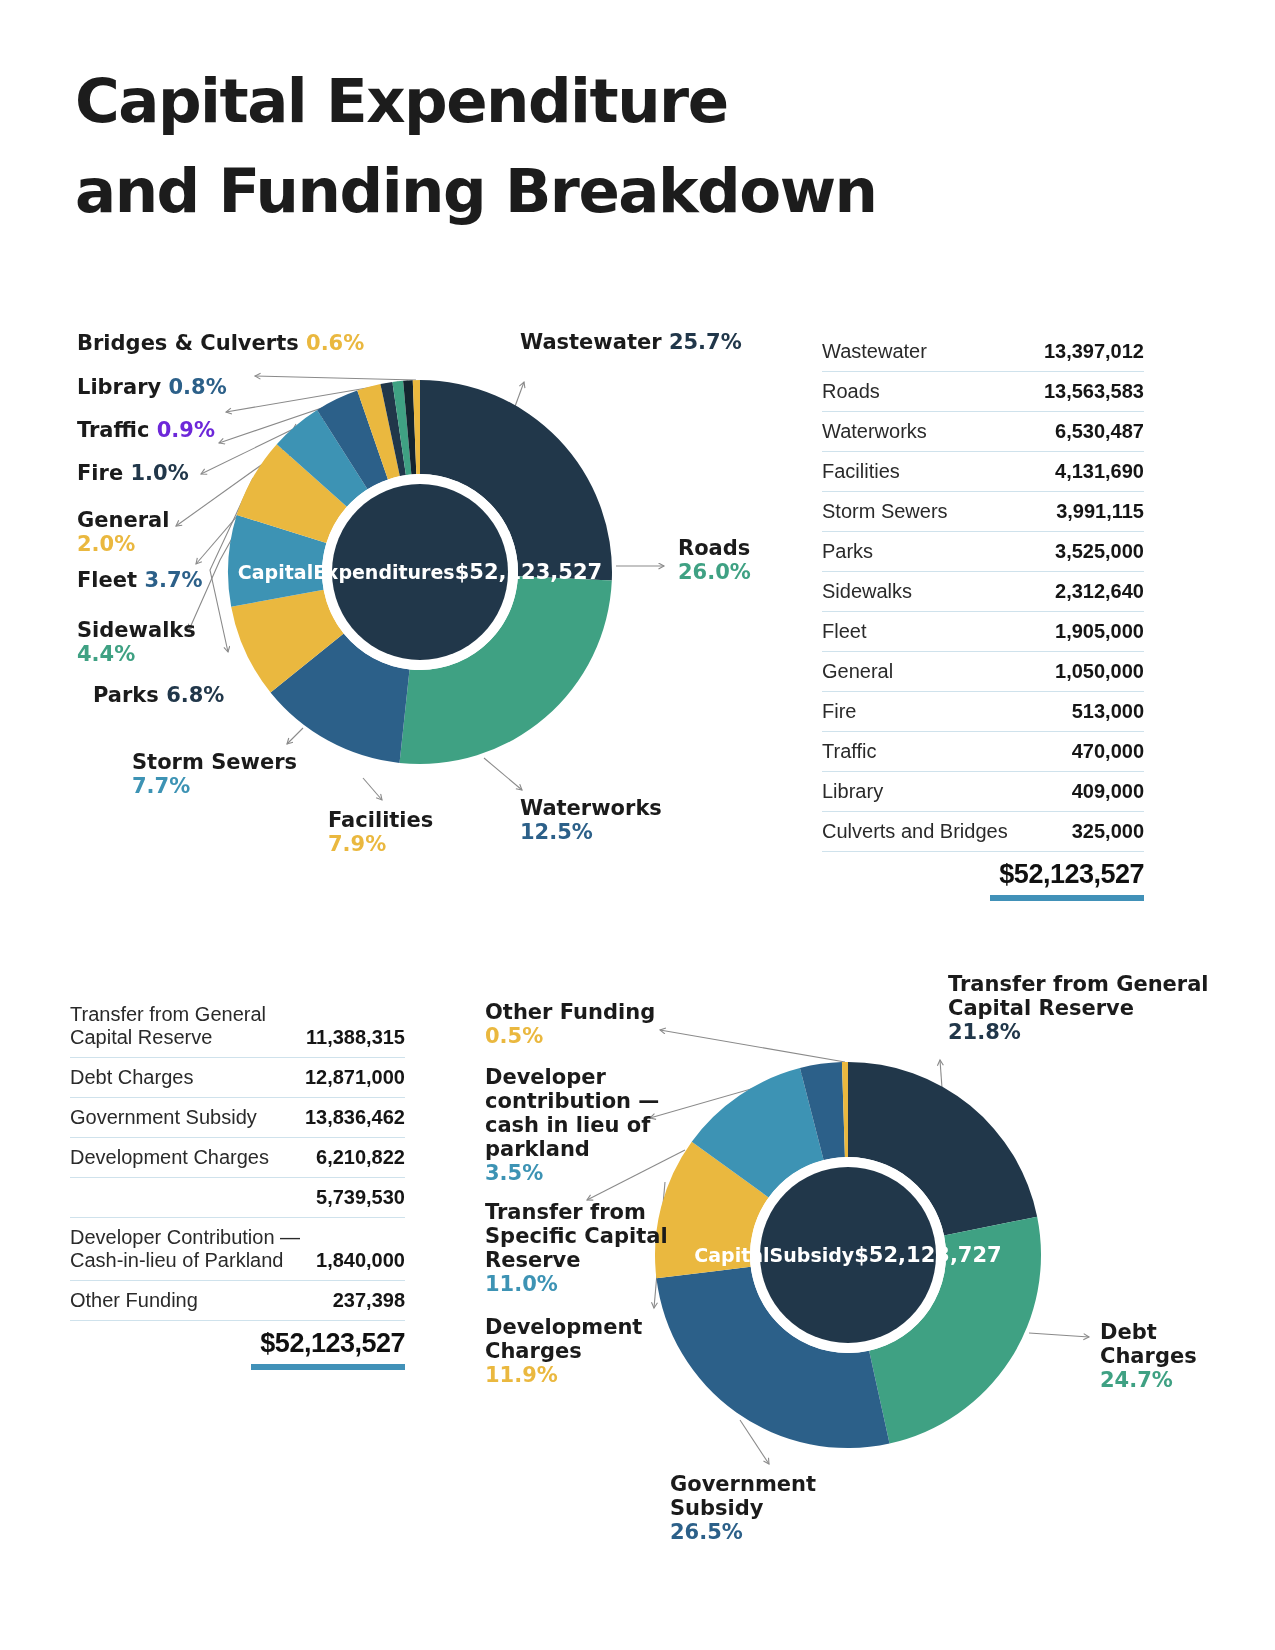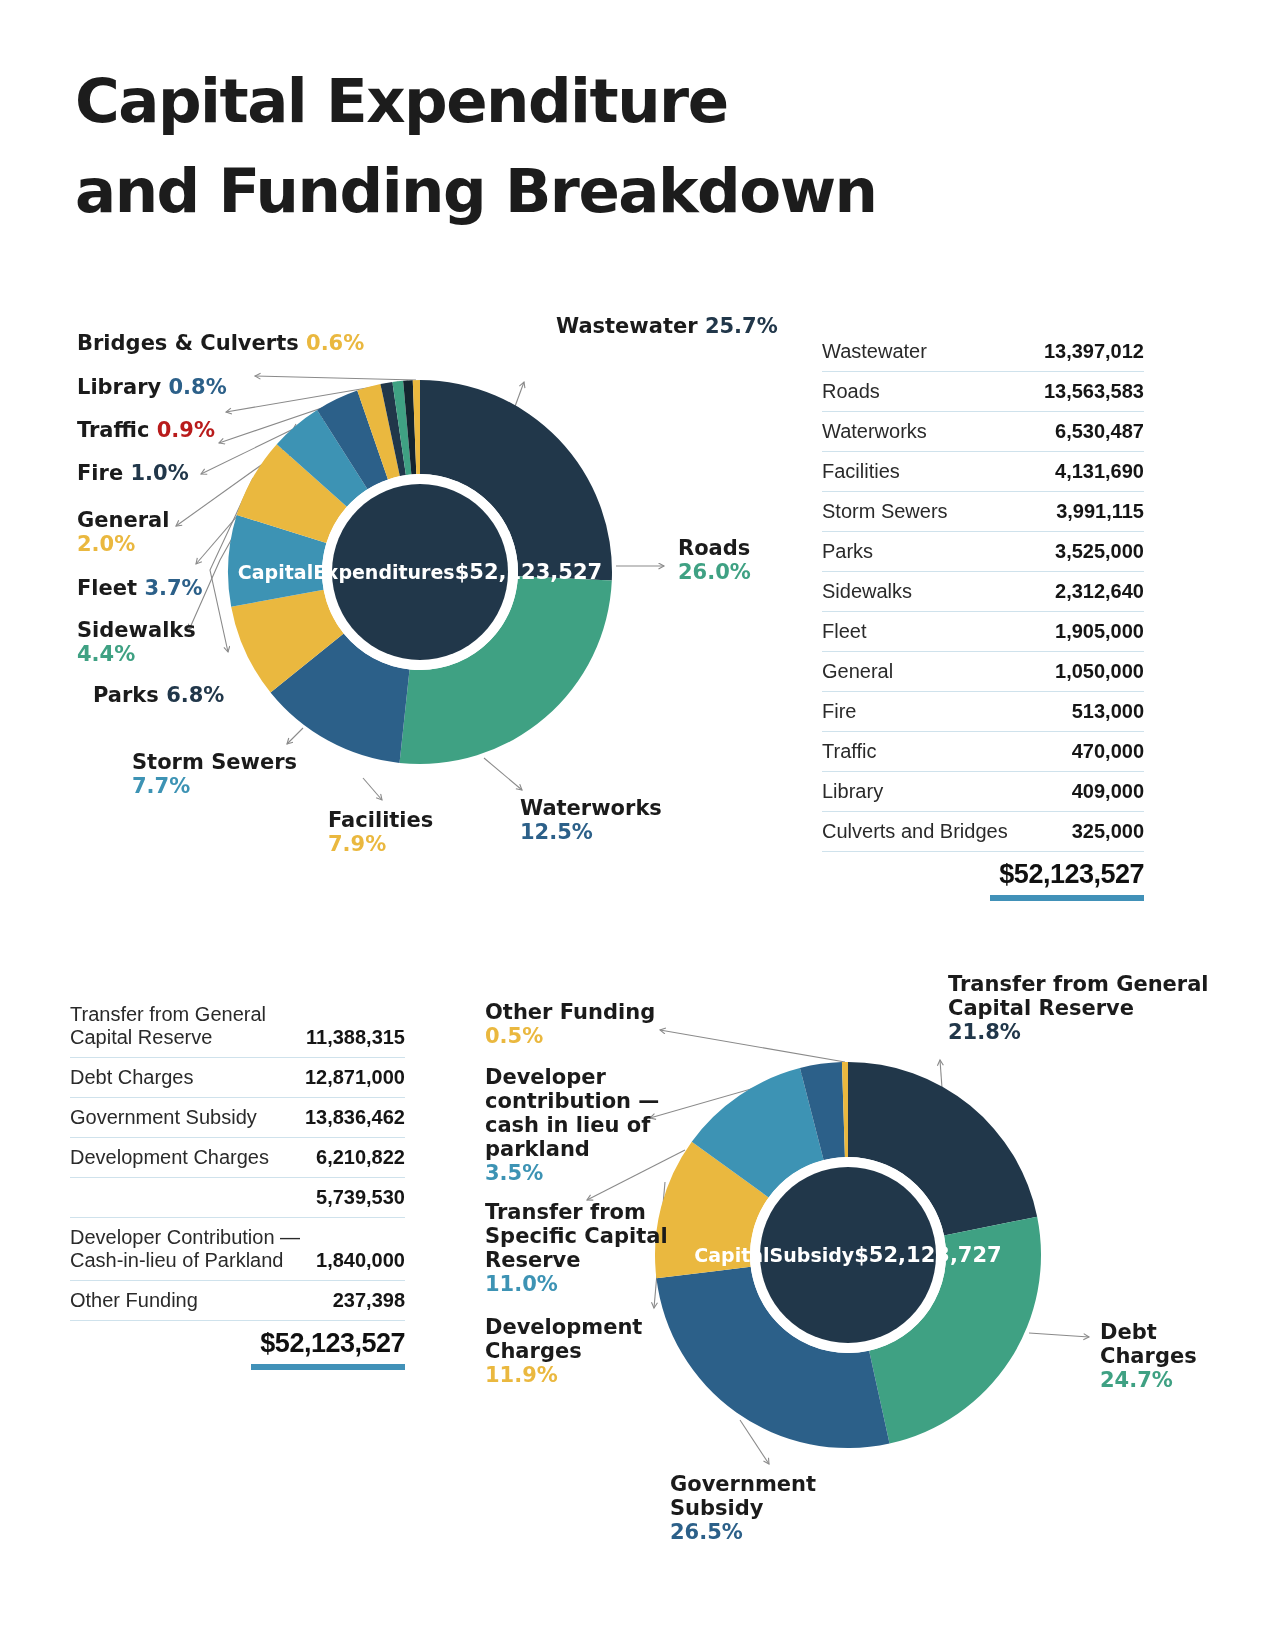--- a/index.html
+++ b/index.html
@@ -82,21 +82,21 @@
     <defs>
           <linearGradient id="lg0" x1="0" y1="0" x2="1" y2="0">
       <stop offset="0" stop-color="#3a6fae"></stop>
       <stop offset="0.5" stop-color="#3aa083"></stop>
       <stop offset="1" stop-color="#ecba3b"></stop>
     </linearGradient>
         </defs>
     <path d="M6,7 C9,25 14,34 20,32 C27,30 25,13 30,9 C34,6 36,12 37,18 C38,26 42,33 48,31 C55,28 57,13 58,7" fill="none" stroke="url(#lg0)" stroke-width="9" stroke-linecap="round"></path>
       </svg>
     </div>
-    <div class="slice-label" style="left: 460px; top: 14px; margin-left: 36px;"><span class="sl-name">Wastewater </span><span class="sl-pct" style="color: rgb(33, 55, 74);">25.7%</span></div>
+    <div class="slice-label" style="left: 460px; top: 30px;"><span class="sl-name">Wastewater </span><span class="sl-pct" style="color: rgb(33, 55, 74);">25.7%</span></div>
     <div class="slice-label" style="left: 618px; top: 236px;">
       <div class="sl-name">Roads</div>
       <div class="sl-pct" style="color: rgb(63, 161, 131);">26.0%</div>
     </div>
     <div class="slice-label" style="left: 460px; top: 496px;">
       <div class="sl-name">Waterworks</div>
       <div class="sl-pct" style="color: rgb(44, 96, 137);">12.5%</div>
     </div>
     <div class="slice-label" style="left: 268px; top: 508px;">
       <div class="sl-name">Facilities</div>
@@ -104,27 +104,27 @@
     </div>
     <div class="slice-label" style="left: 72px; top: 450px;">
       <div class="sl-name">Storm Sewers</div>
       <div class="sl-pct" style="color: rgb(61, 147, 180);">7.7%</div>
     </div>
     <div class="slice-label" style="left: 17px; top: 383px; margin-left: 16px;"><span class="sl-name">Parks </span><span class="sl-pct" style="color: rgb(33, 55, 74);">6.8%</span></div>
     <div class="slice-label" style="left: 17px; top: 318px;">
       <div class="sl-name">Sidewalks</div>
       <div class="sl-pct" style="color: rgb(63, 161, 131);">4.4%</div>
     </div>
-    <div class="slice-label" style="left: 17px; top: 276px;"><span class="sl-name">Fleet </span><span class="sl-pct" style="color: rgb(44, 96, 137);">3.7%</span></div>
+    <div class="slice-label" style="left: 17px; top: 268px;"><span class="sl-name">Fleet </span><span class="sl-pct" style="color: rgb(44, 96, 137);">3.7%</span></div>
     <div class="slice-label" style="left: 17px; top: 208px;">
       <div class="sl-name">General</div>
       <div class="sl-pct" style="color: rgb(234, 184, 63);">2.0%</div>
     </div>
     <div class="slice-label" style="left: 17px; top: 161px;"><span class="sl-name">Fire </span><span class="sl-pct" style="color: rgb(33, 55, 74);">1.0%</span></div>
-    <div class="slice-label" style="left: 17px; top: 118px;"><span class="sl-name">Traffic </span><span class="sl-pct" style="color: #b91c1c; text-align: right;">0.9%</span></div>
+    <div class="slice-label" style="left: 17px; top: 118px;"><span class="sl-name">Traffic </span><span class="sl-pct" style="color: #6d28d9; text-align: right;">0.9%</span></div>
     <div class="slice-label" style="left: 17px; top: 75px;"><span class="sl-name">Library </span><span class="sl-pct" style="color: rgb(44, 96, 137);">0.8%</span></div>
     <div class="slice-label" style="left: 17px; top: 31px;"><span class="sl-name">Bridges &amp; Culverts </span><span class="sl-pct" style="color: rgb(234, 184, 63);">0.6%</span></div>
   </div>
 <div id="table1" class="data-table">
     <div class="t-row">
       <div class="t-label">Wastewater</div>
       <div class="t-value">13,397,012</div>
     </div>
     <div class="t-row">
       <div class="t-label">Roads</div>

